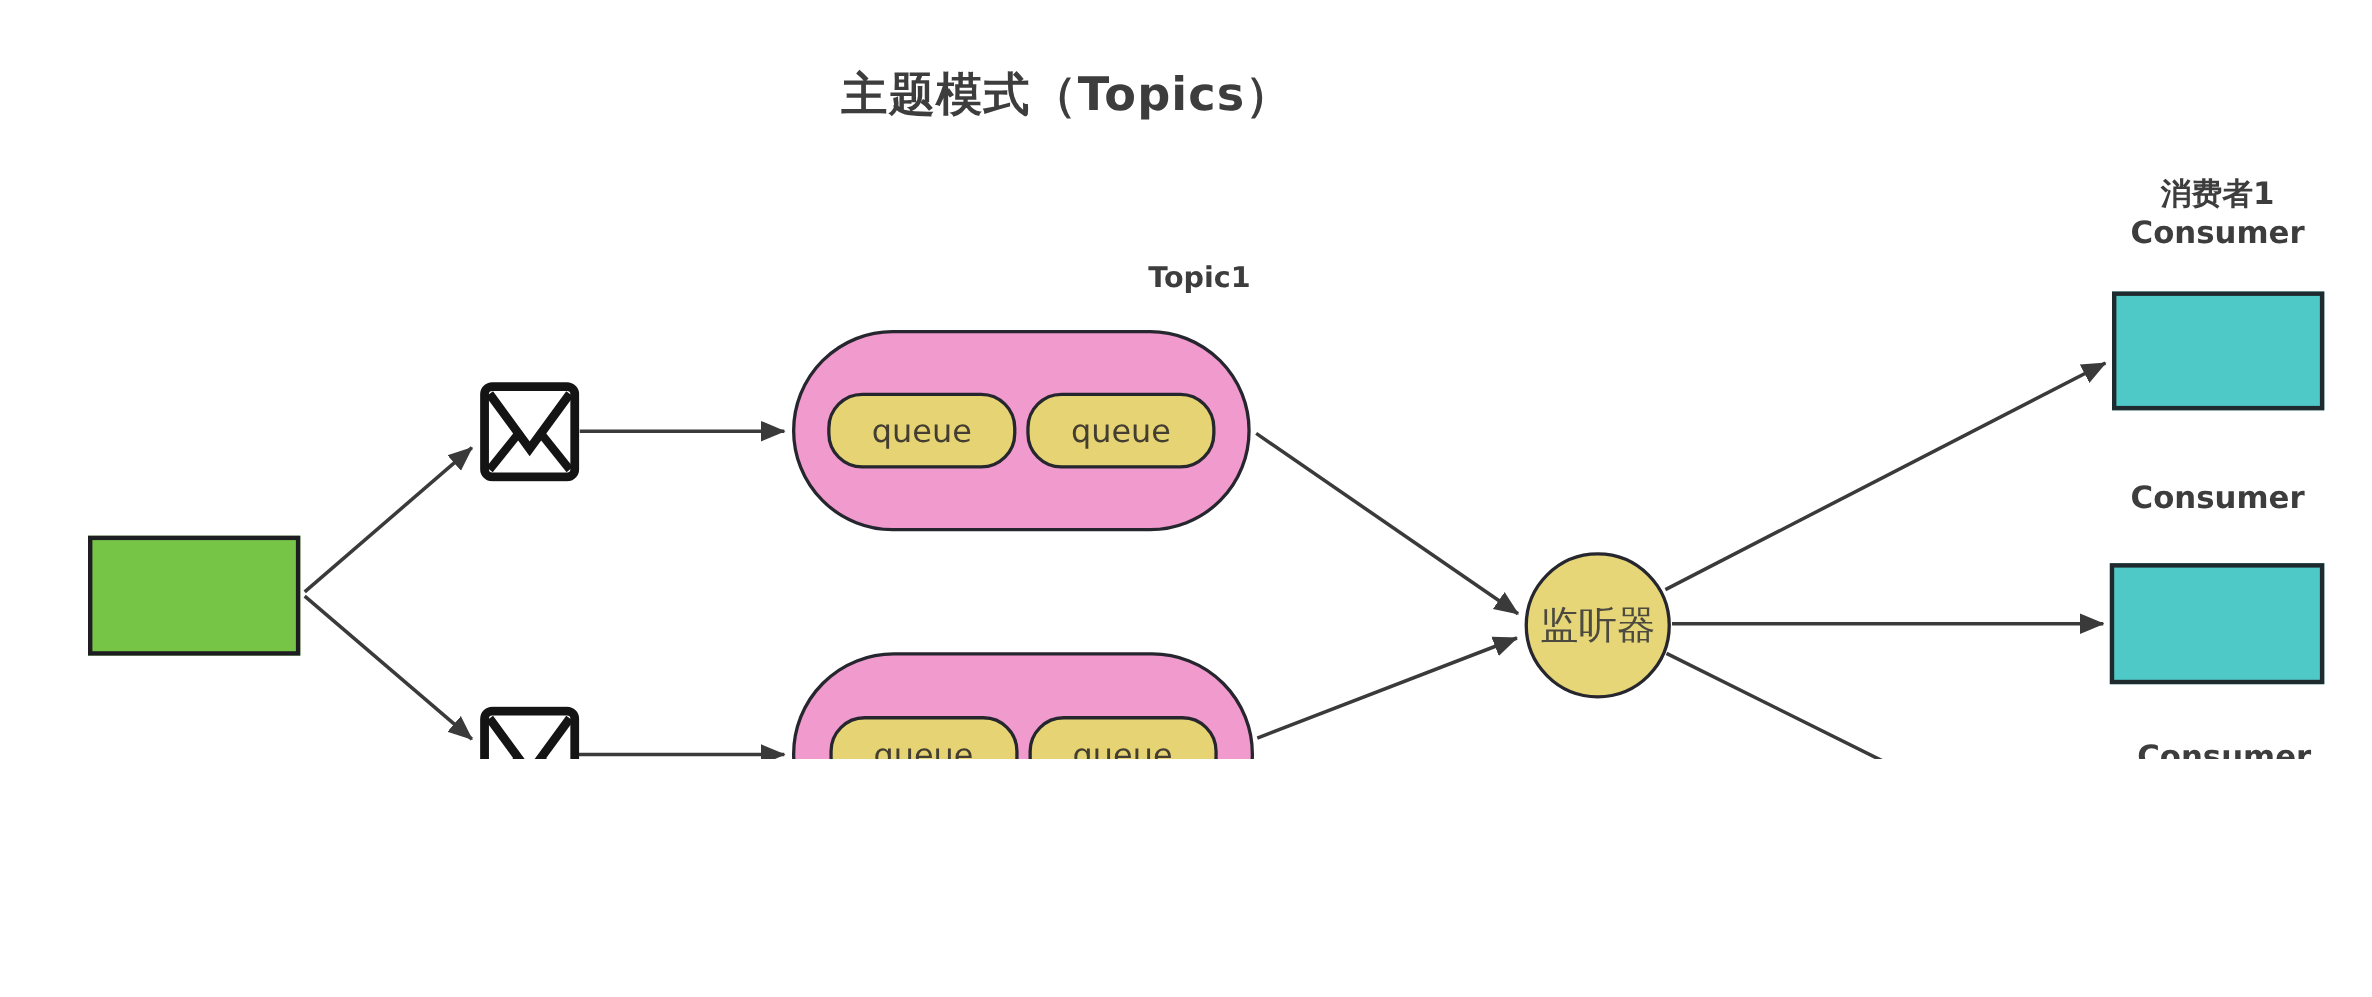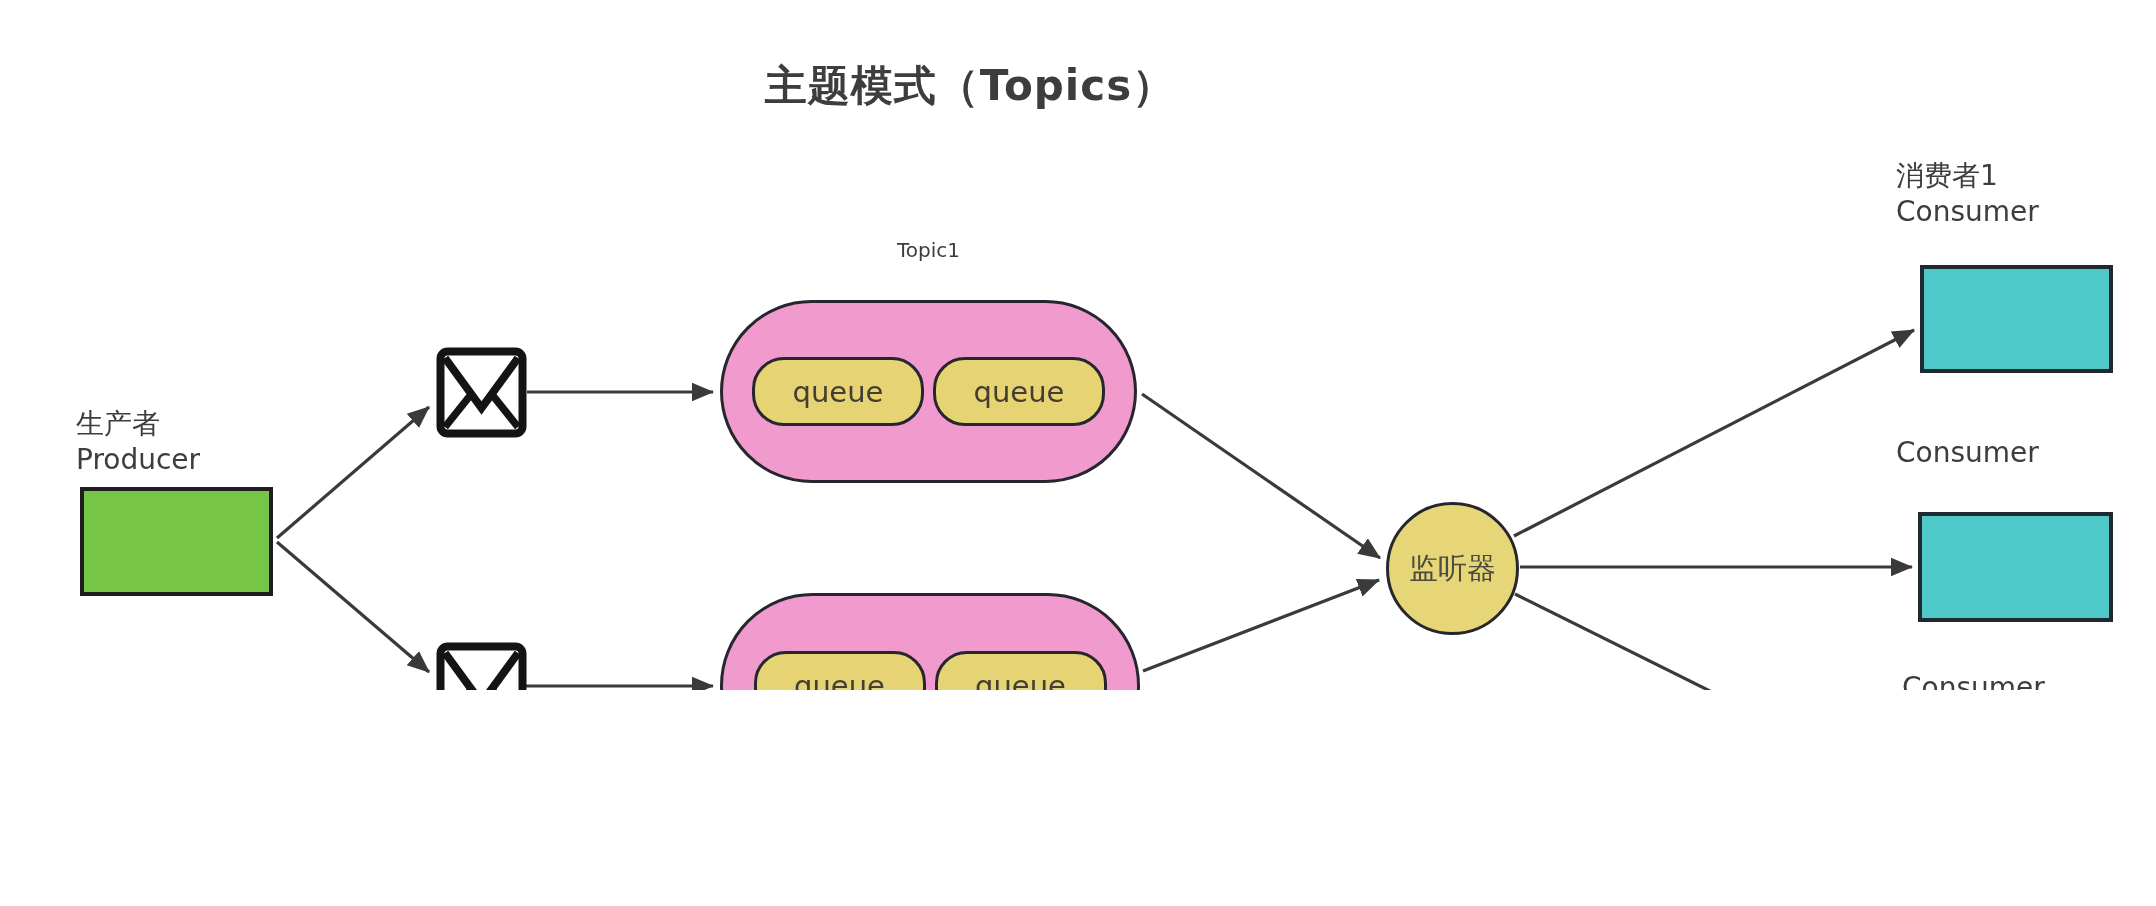--- a/index.html
+++ b/index.html
@@ -18,42 +18,42 @@
   html,body{margin:0;padding:0;background:#ffffff;}
   body{font-family:"DejaVu Sans","Liberation Sans",sans-serif;color:var(--text);}
   .canvas{position:relative;width:2156px;height:690px;background:#ffffff;overflow:hidden;margin-left:30px;}
   .arrows{position:absolute;left:0;top:0;width:2156px;height:906px;}
   .arrow-line{stroke:var(--arrow);stroke-width:3.2;fill:none;}
   .arrow-head{fill:var(--arrow);}
 
   .title{position:absolute;left:540px;top:58px;width:800px;text-align:center;
          font-size:42px;font-weight:bold;letter-spacing:1px;}
 
-  .block-label{position:absolute;text-align:left;font-weight:normal;
+  .block-label{position:absolute;text-align:center;font-weight:bold;
                font-size:28px;line-height:36px;}
 
   .producer-box{position:absolute;left:50px;top:487px;width:193px;height:109px;
                 background:var(--producer-fill);border:4px solid #1E1E22;box-sizing:border-box;}
 
   .envelope{position:absolute;width:91px;height:91px;}
   .envelope svg{display:block;width:100%;height:100%;}
 
-  .topic-label{position:absolute;text-align:center;font-weight:normal;font-size:20px;}
+  .topic-label{position:absolute;text-align:right;font-weight:bold;font-size:26px;}
   .topic-pill{position:absolute;background:var(--topic-fill);
               border:3px solid var(--stroke);box-sizing:border-box;
               display:flex;flex-direction:row;align-items:center;justify-content:center;gap:9px;}
   .queue-pill{width:172px;height:69px;background:var(--queue-fill);
               border:3px solid var(--stroke);border-radius:32px;box-sizing:border-box;
               display:flex;align-items:center;justify-content:center;
               font-size:29px;color:var(--queue-text);}
 
   .listener{position:absolute;left:1356px;top:502px;width:133px;height:133px;border-radius:50%;
             background:var(--listener-fill);border:3.5px solid var(--stroke);box-sizing:border-box;
             display:flex;align-items:center;justify-content:center;
-            font-size:29px;color:var(--listener-text);}
+            font-size:35px;color:var(--listener-text);}
 
   .consumer-box{position:absolute;background:var(--consumer-fill);
                 border:4px solid #1F2A2E;box-sizing:border-box;}
 
   .watermark{position:absolute;right:26px;bottom:16px;font-size:27px;color:var(--watermark-text);
              text-shadow:1px 1px 0 #ffffff,-1px -1px 0 #ffffff,1px -1px 0 #ffffff,-1px 1px 0 #ffffff;}
 </style>
 </head>
 <body>
 
@@ -71,24 +71,20 @@
     <line class="arrow-line" x1="496" y1="686" x2="683" y2="686" marker-end="url(#ah)"></line>
     <line class="arrow-line" x1="1112" y1="394" x2="1350" y2="558" marker-end="url(#ah)"></line>
     <line class="arrow-line" x1="1113" y1="671" x2="1349" y2="580" marker-end="url(#ah)"></line>
     <line class="arrow-line" x1="1484" y1="536" x2="1884" y2="330" marker-end="url(#ah)"></line>
     <line class="arrow-line" x1="1490" y1="567" x2="1882" y2="567" marker-end="url(#ah)"></line>
     <line class="arrow-line" x1="1485" y1="594" x2="1891" y2="796" marker-end="url(#ah)"></line>
   </svg>
 
   <div class="title">主题模式（Topics）</div>
 
-  <div class="block-label" style="left:46px;top:406px;width:200px;">
-    <div>生产者</div>
-    <div>Producer</div>
-  </div>
   <div class="producer-box"></div>
 
   <div class="envelope" style="left:406px;top:347px;">
     <svg viewBox="0 0 91 91" xmlns="http://www.w3.org/2000/svg">
       <rect x="4.5" y="4.5" width="82" height="82" rx="7" fill="#ffffff" stroke="#141414" stroke-width="8"></rect>
       <path d="M9 11 L45.5 61 L82 11" fill="none" stroke="#141414" stroke-width="8"></path>
       <path d="M9 80 L37 45" fill="none" stroke="#141414" stroke-width="7.5"></path>
       <path d="M82 80 L54 45" fill="none" stroke="#141414" stroke-width="7.5"></path>
     </svg>
   </div>

